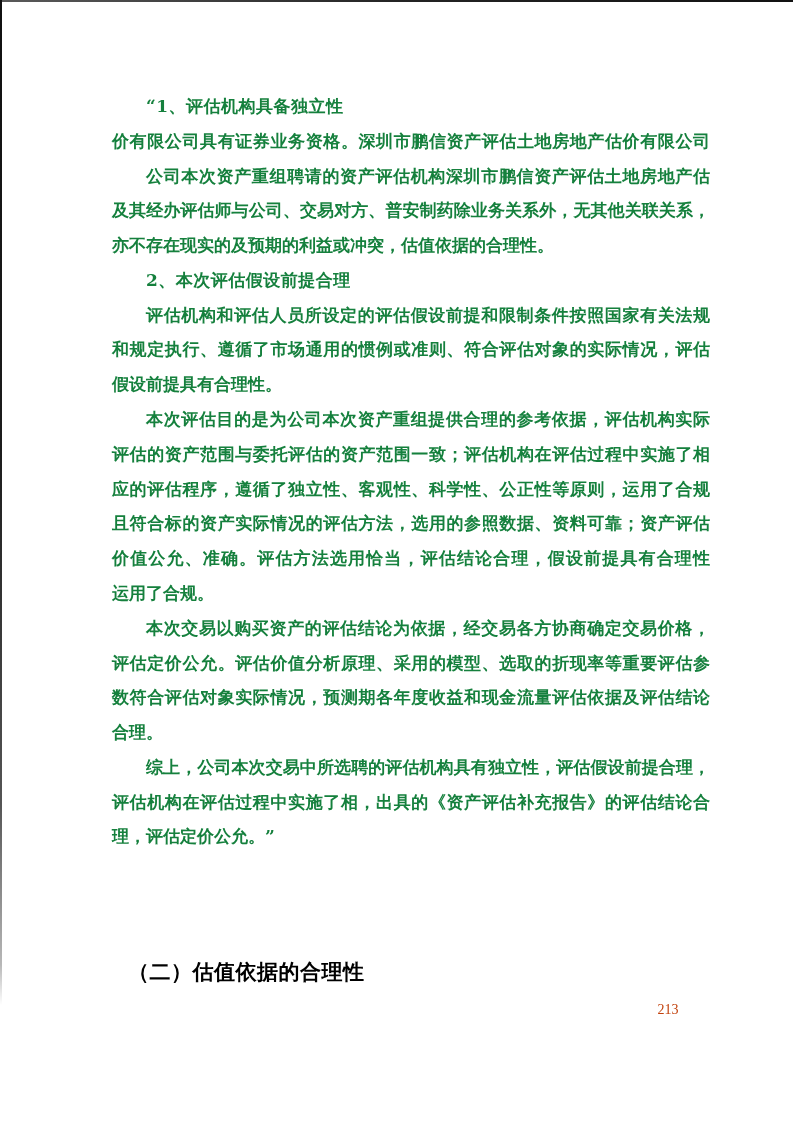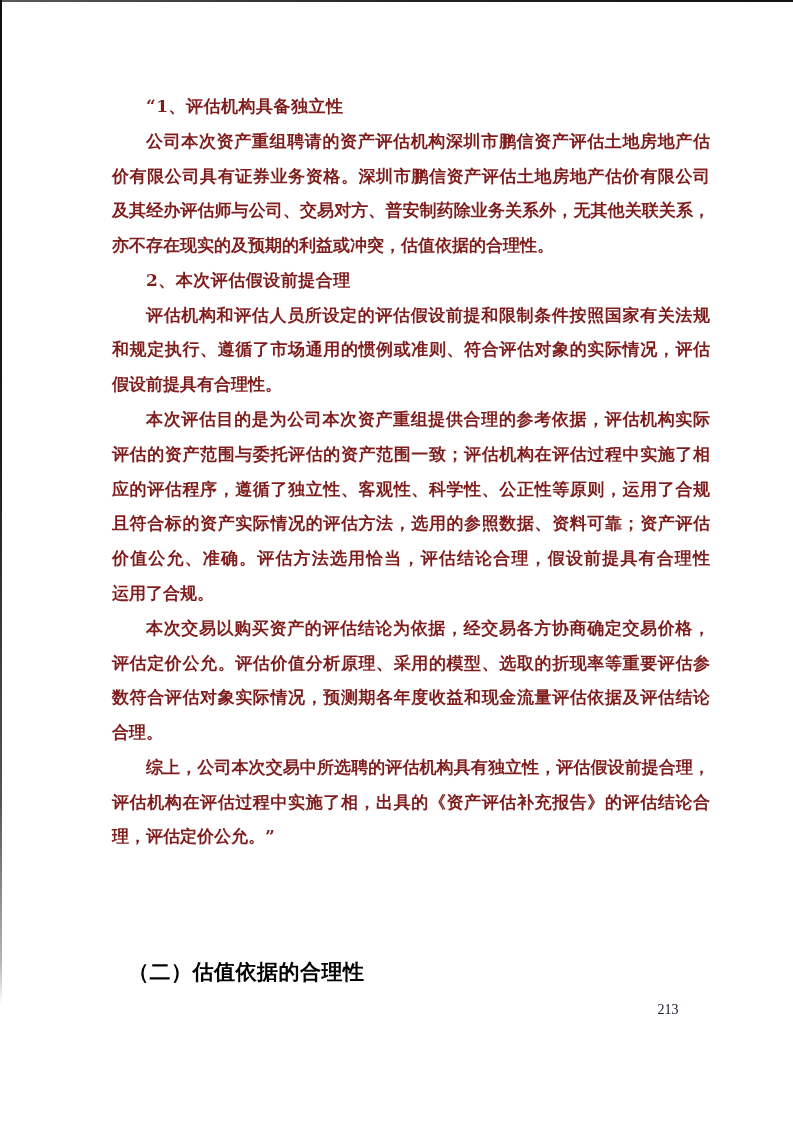--- a/index.html
+++ b/index.html
@@ -20,21 +20,21 @@
   .edge-left {
     position: absolute; top: 0; left: 0;
     width: 2px; height: 1005px;
     background: linear-gradient(180deg, #101010 0%, #1c1c1c 45%, #555555 80%, #b8b8b8 96%, rgba(255,255,255,0) 100%);
   }
   
   .content {
     position: absolute;
     left: 112px; top: 89px;
     width: 598px;
-    color: #7f1d1d;
+    color: #15803d;
     font-weight: 700;
     font-size: 17px;
   }
   .line { line-height: 34.78px; text-align: left; white-space: normal; }
   .line.just { text-align: justify; text-align-last: justify; }
   .line.indent { text-indent: 2em; }
   .line.heading { letter-spacing: 0.5px; }
   
   .subheading {
     position: absolute;
@@ -48,34 +48,34 @@
     color: #000000;
   }
   
   .pagenum {
     position: absolute;
     left: 648px; top: 1002px;
     width: 40px;
     text-align: center;
     font-family: "Liberation Serif", serif;
     font-size: 14px;
-    color: #0f172a;
+    color: #c2410c;
   }
 </style>
 </head>
 <body>
 
 <div class="page">
   <div class="edge-top"></div>
   <div class="edge-left"></div>
 
   <div class="content" id="content">
       <div class="line heading indent">“1、评估机构具备独立性</div>
+      <div class="line just">价有限公司具有证券业务资格。深圳市鹏信资产评估土地房地产估价有限公司</div>
       <div class="line indent just">公司本次资产重组聘请的资产评估机构深圳市鹏信资产评估土地房地产估</div>
-      <div class="line just">价有限公司具有证券业务资格。深圳市鹏信资产评估土地房地产估价有限公司</div>
       <div class="line just">及其经办评估师与公司、交易对方、普安制药除业务关系外，无其他关联关系，</div>
       <div class="line ">亦不存在现实的及预期的利益或冲突，估值依据的合理性。</div>
       <div class="line heading indent">2、本次评估假设前提合理</div>
       <div class="line indent just">评估机构和评估人员所设定的评估假设前提和限制条件按照国家有关法规</div>
       <div class="line just">和规定执行、遵循了市场通用的惯例或准则、符合评估对象的实际情况，评估</div>
       <div class="line ">假设前提具有合理性。</div>
       <div class="line indent just">本次评估目的是为公司本次资产重组提供合理的参考依据，评估机构实际</div>
       <div class="line just">评估的资产范围与委托评估的资产范围一致；评估机构在评估过程中实施了相</div>
       <div class="line just">应的评估程序，遵循了独立性、客观性、科学性、公正性等原则，运用了合规</div>
       <div class="line just">且符合标的资产实际情况的评估方法，选用的参照数据、资料可靠；资产评估</div>

